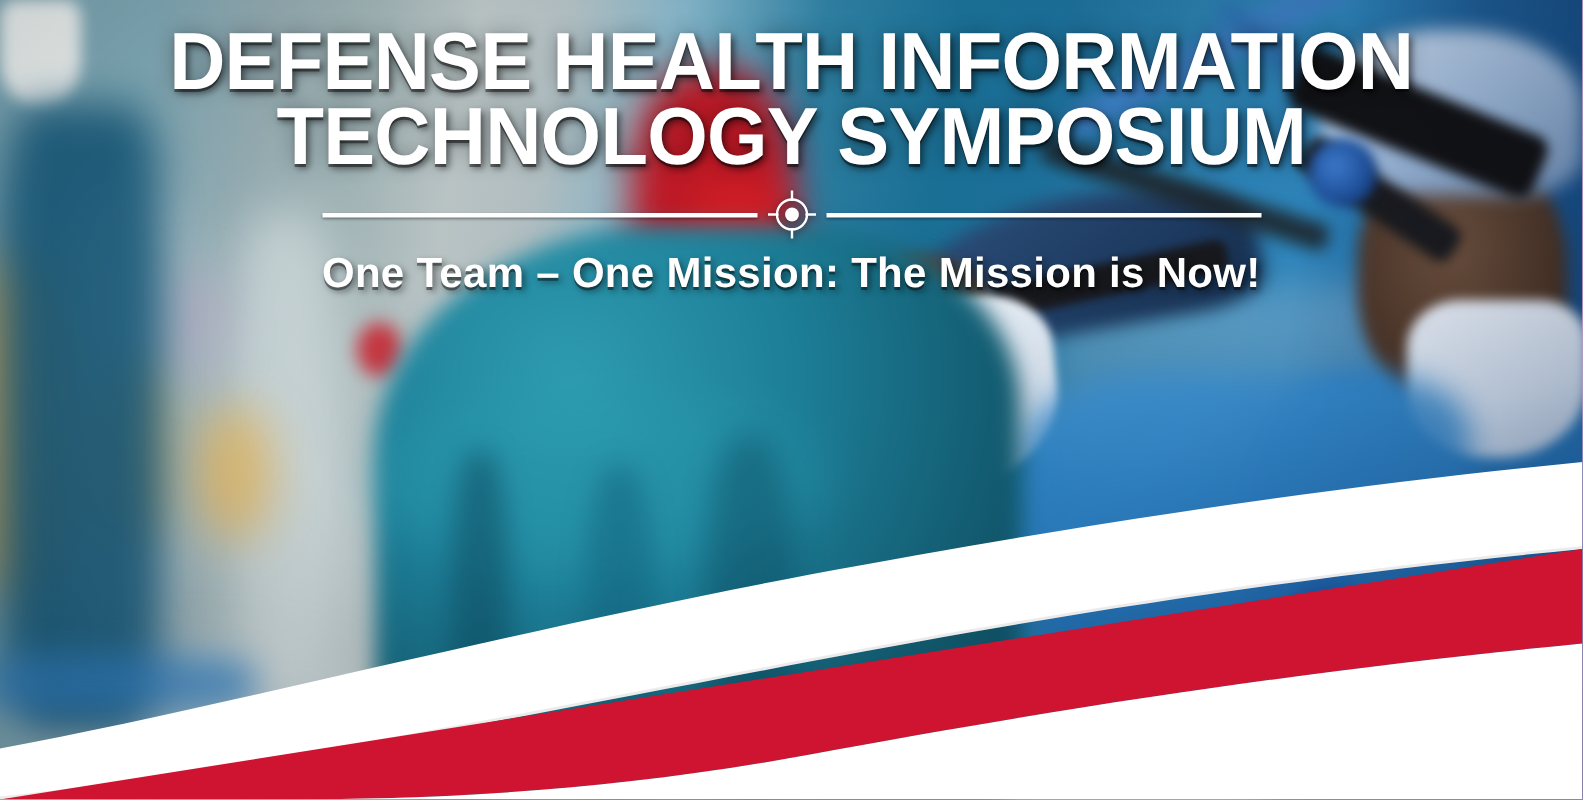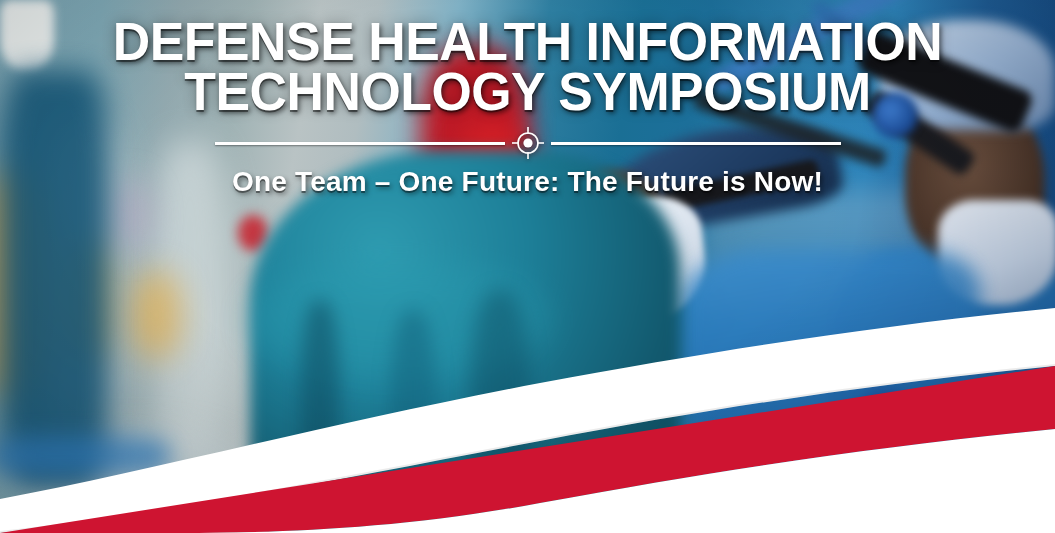--- a/index.html
+++ b/index.html
@@ -313,21 +313,21 @@
       <circle cx="17" cy="17" r="10" fill="none" stroke="#ffffff" stroke-width="1.6"></circle>
       <circle cx="17" cy="17" r="4.6" fill="#ffffff"></circle>
       <line x1="17" y1="1" x2="17" y2="8" stroke="#ffffff" stroke-width="1.6"></line>
       <line x1="17" y1="26" x2="17" y2="33" stroke="#ffffff" stroke-width="1.6"></line>
       <line x1="1" y1="17" x2="8" y2="17" stroke="#ffffff" stroke-width="1.6"></line>
       <line x1="26" y1="17" x2="33" y2="17" stroke="#ffffff" stroke-width="1.6"></line>
     </svg>
     <div class="divider-rule right"></div>
   </div>
 
-  <div class="tagline">One Team – One Future: The Future is Now!</div>
+  <div class="tagline">One Team – One Mission: The Mission is Now!</div>
 
   <svg class="swoosh" viewBox="0 0 1055 230" preserveAspectRatio="none">
 
     <path fill="#ffffff" d="M0,230 L0,196 C150,168 330,120 540,80 C740,43 900,20 1055,5 L1055,63
              C900,78 740,100 540,138 C330,178 150,214 0,230 Z"></path>
 
     <path fill="rgba(0,0,0,0.08)" d="M0,230 L0,228 C150,212 330,176 540,136 C740,98 900,76 1055,61
              L1055,63 C900,78 740,100 540,138 C330,178 150,214 0,230 Z"></path>
 
     <path fill="#CE1431" d="M0,230 L1055,63 L1055,126 C900,141 740,163 540,200 C400,226 280,230 180,230 Z"></path>

